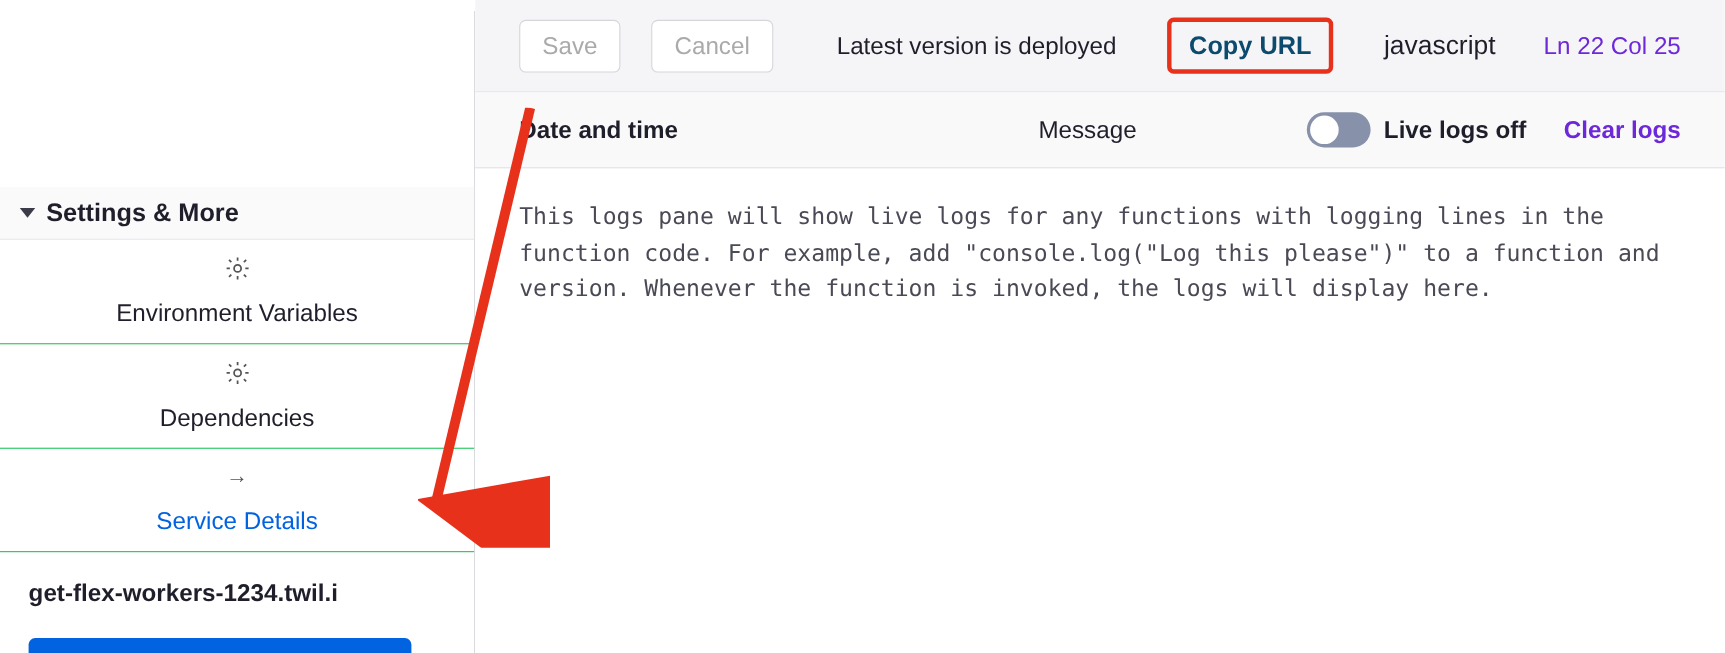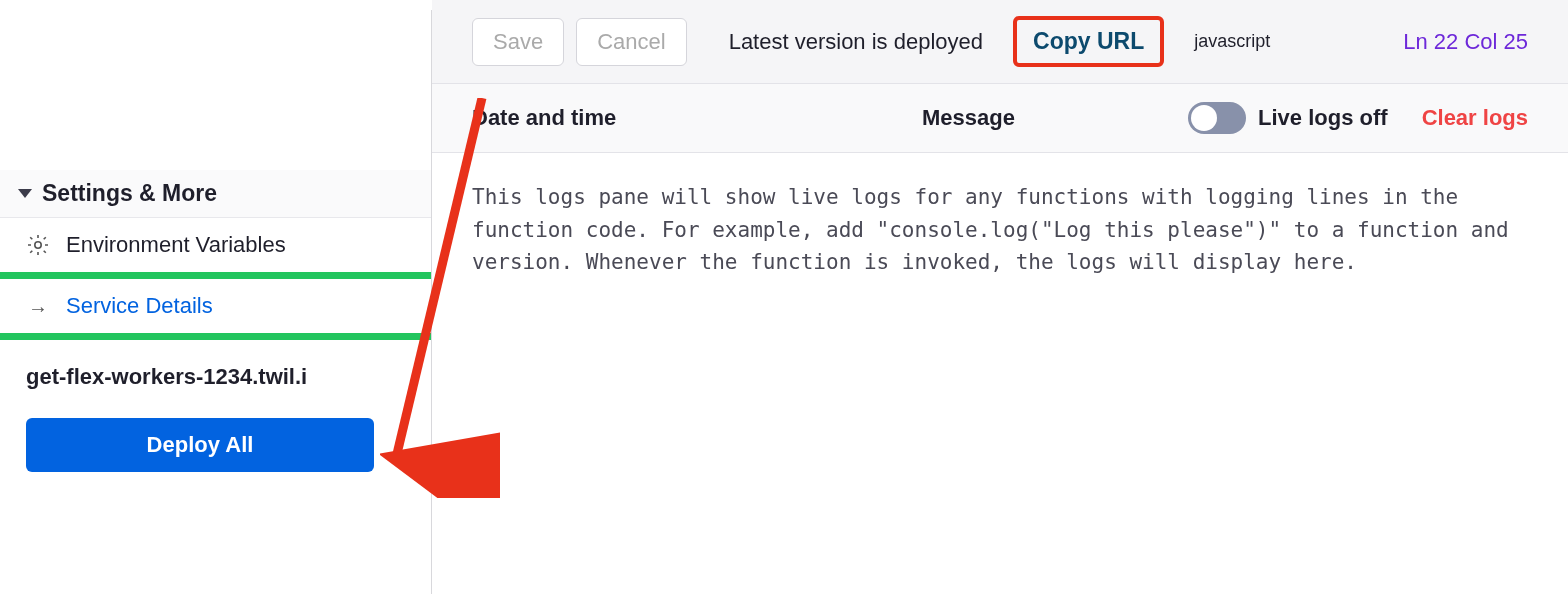--- a/index.html
+++ b/index.html
@@ -47,22 +47,23 @@
       border-right: 7px solid transparent;
       border-top: 9px solid #3b3b4a;
     }
     .nav-item {
       display: flex;
       align-items: center;
       gap: 16px;
       padding: 14px 26px;
       font-size: 22px;
       color: #1f1f2b;
-      border-bottom: 7px solid #22c55e;
-      cursor: pointer;
+      border-bottom: 1px solid #22c55e;
+      cursor: pointer;
+      flex-direction: column;
     }
     .nav-item.link { color: #0263e0; }
     .gear-icon svg { width: 24px; height: 24px; display: block; }
     .arrow-icon {
       width: 24px; display: flex; justify-content: center; font-size: 20px; color: #555;
     }
     .domain-row {
       padding: 24px 26px 14px 26px;
       font-size: 22px;
       color: #1f1f2b;
@@ -84,21 +85,21 @@
       text-align: center;
       cursor: pointer;
     }
     .section-header-wrap {
       margin-top: 160px;
     }
     
     .toolbar {
       display: flex;
       align-items: center;
-      gap: 12px;
+      gap: 28px;
       padding: 16px 40px;
       background: #f5f5f7;
       border-bottom: 1px solid #e3e3e8;
     }
     .btn {
       background: #fff;
       border: 1px solid #d5d5db;
       border-radius: 6px;
       padding: 10px 20px;
       font-size: 22px;
@@ -109,44 +110,44 @@
     .copy-url {
       font-size: 23px;
       font-weight: 700;
       color: #0c4a6e;
       padding: 8px 16px;
       border: 4px solid #e8311a;
       border-radius: 6px;
       cursor: pointer;
       margin-left: 18px;
     }
-    .lang-label { font-size: 18px; color: #1f1f2b; margin-left: 18px; }
+    .lang-label { font-size: 24px; color: #1f1f2b; margin-left: 18px; }
     .ln-col { font-size: 22px; color: #6d28d9; margin-left: auto; }
     .log-header {
       display: flex;
       align-items: center;
       gap: 30px;
       padding: 18px 40px;
       background: #f9f9fa;
       border-bottom: 1px solid #e3e3e8;
       font-size: 22px;
       font-weight: 700;
       color: #1f1f2b;
     }
     .log-col-date { flex: 0 0 420px; font-weight: 700; }
-    .log-col-msg { flex: 0 0 180px; font-weight: 700; }
+    .log-col-msg { flex: 0 0 180px; font-weight: 400; margin-left: 22px; }
     .toggle-wrap { display: flex; align-items: center; gap: 12px; margin-left: auto; justify-content: center; }
     .toggle {
       width: 58px; height: 32px; border-radius: 16px; background: #8891aa; position: relative; cursor: pointer;
     }
     .toggle-knob {
       position: absolute; left: 3px; top: 3px; width: 26px; height: 26px; border-radius: 50%; background: #fff;
     }
     .live-label { font-weight: 700; font-size: 22px; }
-    .clear-logs { color: #ef4444; font-weight: 700; font-size: 22px; margin-left: 22px; cursor: pointer; }
+    .clear-logs { color: #6d28d9; font-weight: 700; font-size: 22px; margin-left: 22px; cursor: pointer; }
     .log-body {
       padding: 28px 40px;
       font-family: ui-monospace, Menlo, Consolas, monospace;
       font-size: 21px;
       line-height: 1.55;
       color: #4a4a56;
       white-space: pre-wrap;
     }
     .annotation-arrow {
       position: absolute;
@@ -168,20 +169,29 @@
       <span>Settings &amp; More</span>
     </div>
     <div class="nav-item">
       <span class="gear-icon">
         <svg viewBox="0 0 24 24" fill="none" stroke="#555" stroke-width="1.6">
             <circle cx="12" cy="12" r="3.2"></circle>
             <path d="M12 2v3M12 19v3M4.2 4.2l2.1 2.1M17.7 17.7l2.1 2.1M2 12h3M19 12h3M4.2 19.8l2.1-2.1M17.7 6.3l2.1-2.1"></path>
           </svg>
       </span>
       <span>Environment Variables</span>
+    </div>
+    <div class="nav-item">
+      <span class="gear-icon">
+        <svg viewBox="0 0 24 24" fill="none" stroke="#555" stroke-width="1.6">
+            <circle cx="12" cy="12" r="3.2"></circle>
+            <path d="M12 2v3M12 19v3M4.2 4.2l2.1 2.1M17.7 17.7l2.1 2.1M2 12h3M19 12h3M4.2 19.8l2.1-2.1M17.7 6.3l2.1-2.1"></path>
+          </svg>
+      </span>
+      <span>Dependencies</span>
     </div>
     <div class="nav-item link">
       <span class="arrow-icon">→</span>
       <span>Service Details</span>
     </div>
     <div class="domain-row">get-flex-workers-1234.twil.i</div>
     <button class="deploy-btn">Deploy All</button>
   </div>
 </div>
 

